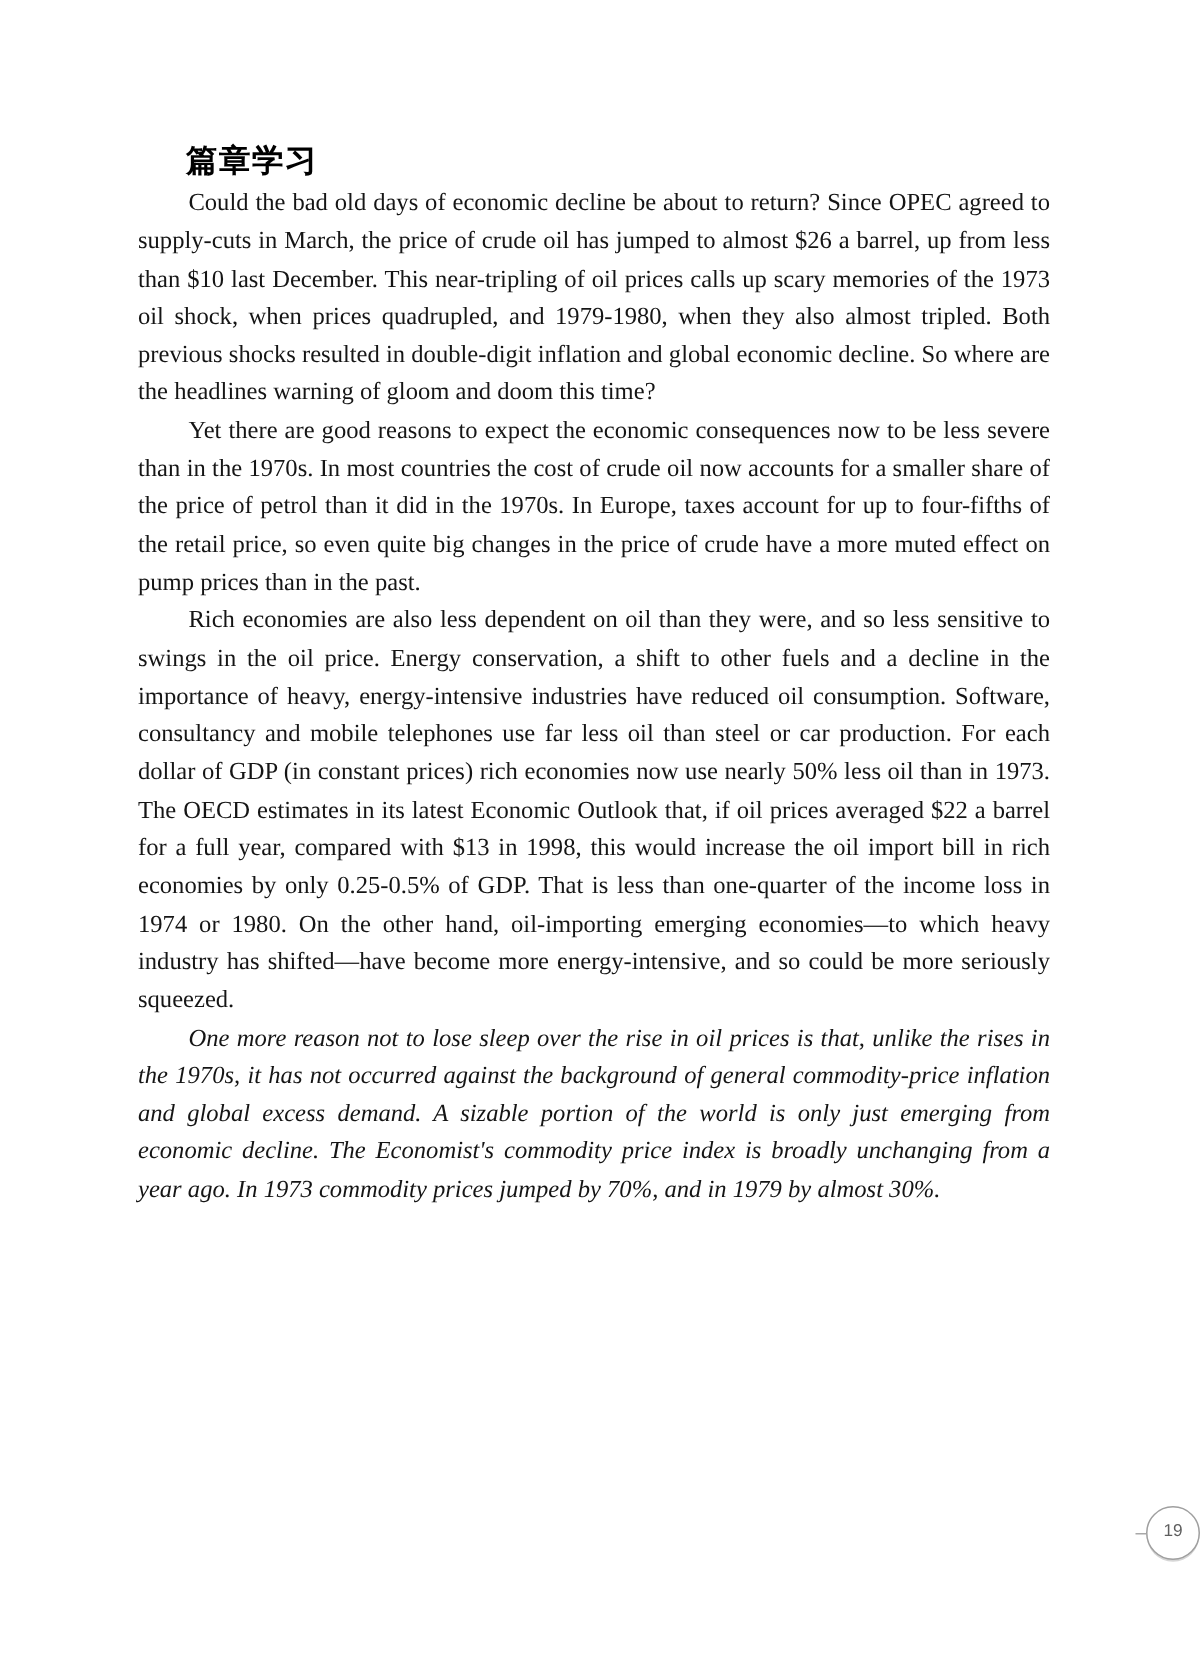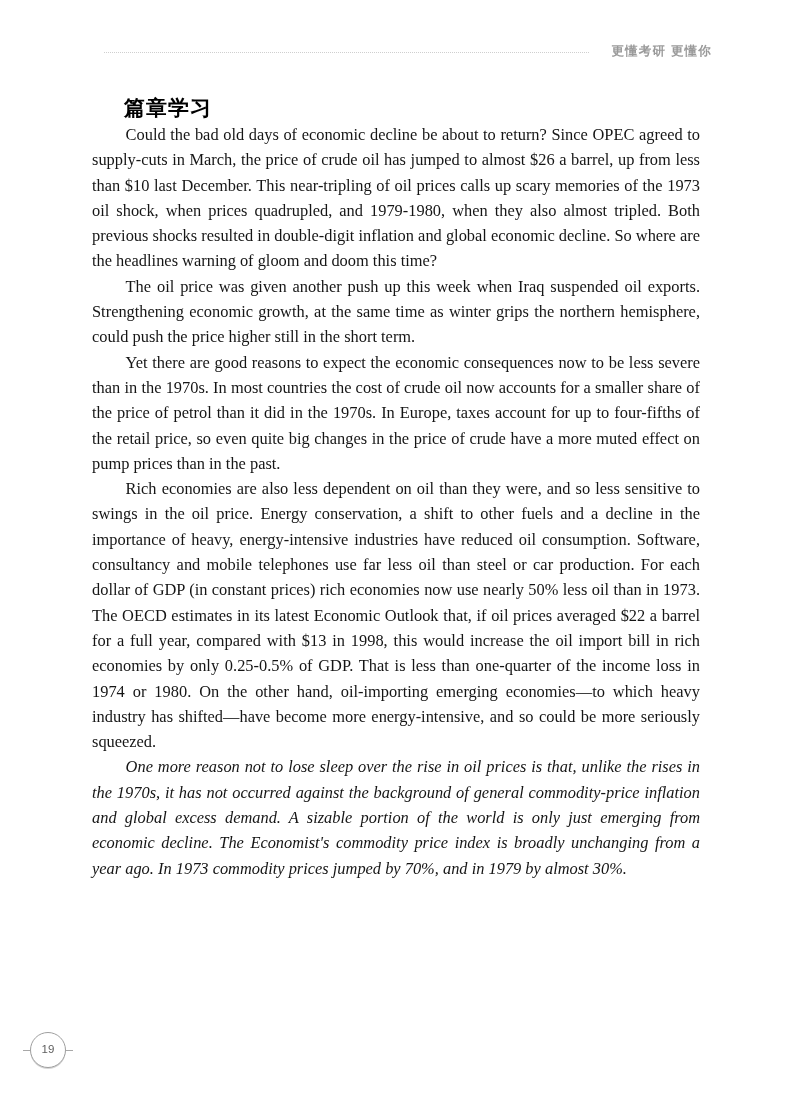--- a/index.html
+++ b/index.html
@@ -86,23 +86,23 @@
   .article p:last-child {
     text-align-last: left;
     font-style: italic;
   }
 
   
   .page-number {
     position: absolute;
     left: 0;
     right: 0;
-    top: 1032px;
+    top: 1004px;
     display: flex;
-    justify-content: flex-start;
+    justify-content: flex-end;
     align-items: center;
     padding-left: 30px;
   }
   .page-number-badge {
     position: relative;
     width: 34px;
     height: 34px;
     border: 1.2px solid #9f9f9f;
     border-radius: 50%;
     display: flex;
@@ -127,30 +127,25 @@
     font-size: 11.5px;
     color: #5e5e5e;
     line-height: 1;
   }
 </style>
 </head>
 <body>
 
 <div class="page">
 
-  <div class="page-header">
-    <div class="header-rule"></div>
-    <div class="header-brand">更懂考研  更懂你</div>
-  </div>
 
   <h1 class="section-title">篇章学习</h1>
 
   <div class="article">
     <p>Could the bad old days of economic decline be about to return? Since OPEC agreed to supply-cuts in March, the price of crude oil has jumped to almost $26 a barrel, up from less than $10 last December. This near-tripling of oil prices calls up scary memories of the 1973 oil shock, when prices quadrupled, and 1979-1980, when they also almost tripled. Both previous shocks resulted in double-digit inflation and global economic decline. So where are the headlines warning of gloom and doom this time?</p>
-    <p>The oil price was given another push up this week when Iraq suspended oil exports. Strengthening economic growth, at the same time as winter grips the northern hemisphere, could push the price higher still in the short term.</p>
     <p>Yet there are good reasons to expect the economic consequences now to be less severe than in the 1970s. In most countries the cost of crude oil now accounts for a smaller share of the price of petrol than it did in the 1970s. In Europe, taxes account for up to four-fifths of the retail price, so even quite big changes in the price of crude have a more muted effect on pump prices than in the past.</p>
     <p>Rich economies are also less dependent on oil than they were, and so less sensitive to swings in the oil price. Energy conservation, a shift to other fuels and a decline in the importance of heavy, energy-intensive industries have reduced oil consumption. Software, consultancy and mobile telephones use far less oil than steel or car production. For each dollar of GDP (in constant prices) rich economies now use nearly 50% less oil than in 1973. The OECD estimates in its latest Economic Outlook that, if oil prices averaged $22 a barrel for a full year, compared with $13 in 1998, this would increase the oil import bill in rich economies by only 0.25-0.5% of GDP. That is less than one-quarter of the income loss in 1974 or 1980. On the other hand, oil-importing emerging economies—to which heavy industry has shifted—have become more energy-intensive, and so could be more seriously squeezed.</p>
     <p>One more reason not to lose sleep over the rise in oil prices is that, unlike the rises in the 1970s, it has not occurred against the background of general commodity-price inflation and global excess demand. A sizable portion of the world is only just emerging from economic decline. The Economist's commodity price index is broadly unchanging from a year ago. In 1973 commodity prices jumped by 70%, and in 1979 by almost 30%.</p>
   </div>
 
   <div class="page-number">
     <div class="page-number-badge">
       <span class="page-number-text">19</span>
     </div>
   </div>

